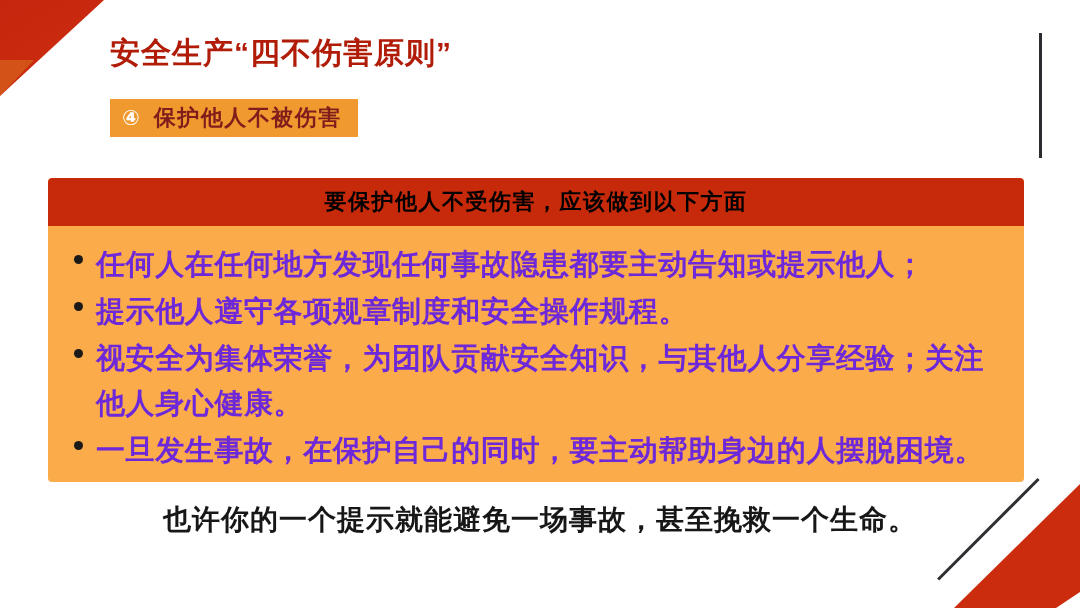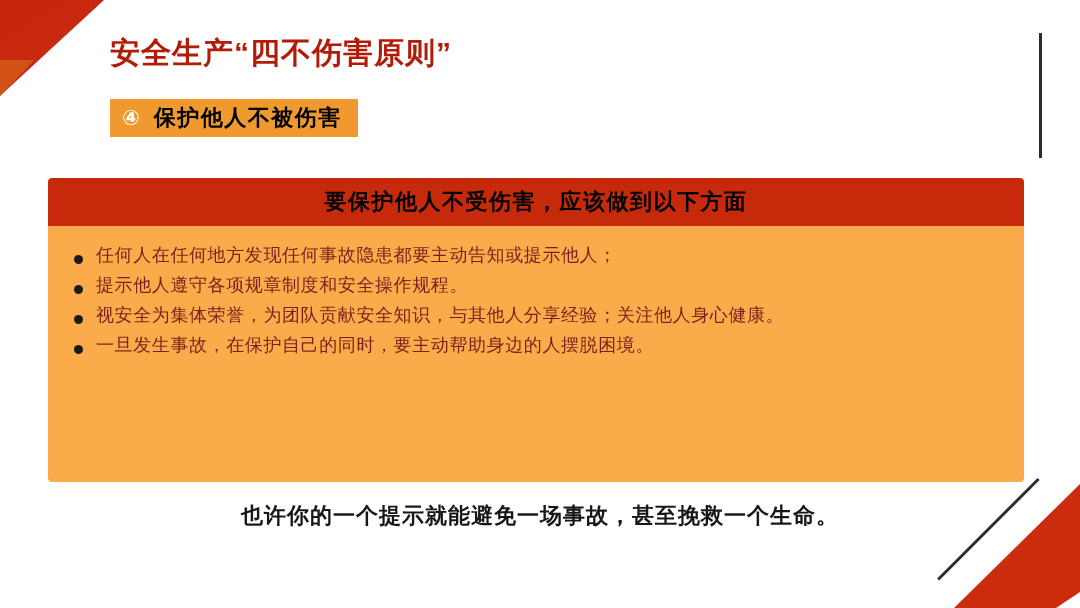--- a/index.html
+++ b/index.html
@@ -110,21 +110,21 @@
   .badge-num {
     font-size: 21px;
     font-weight: bold;
     color: #ffffff;
     line-height: 1;
     margin-top: -1px;
   }
   .badge-label {
     font-size: 22px;
     font-weight: bold;
-    color: #000000;
+    color: #7f1d1d;
     letter-spacing: 1.5px;
     white-space: nowrap;
   }
 
   
   .panel {
     position: absolute;
     left: 48px;
     top: 178px;
     width: 976px;
@@ -150,23 +150,23 @@
     white-space: nowrap;
   }
   .bullet-list {
     list-style: none;
     margin: 0;
     padding: 16px 24px 0 22px;
   }
   .bullet-item {
     position: relative;
     padding-left: 26px;
-    font-size: 18px;
-    font-weight: normal;
-    color: #7f1d1d;
+    font-size: 29px;
+    font-weight: bold;
+    color: #6d28d9;
     line-height: 1.55;
     letter-spacing: 0.6px;
     margin-bottom: 2px;
   }
   .bullet-item::before {
     content: "";
     position: absolute;
     left: 4px;
     top: 13px;
     width: 9px;
@@ -177,21 +177,21 @@
 
   
   .footer {
     position: absolute;
     left: 0;
     top: 500px;
     width: 1080px;
     text-align: center;
   }
   .footer-line {
-    font-size: 22px;
+    font-size: 28px;
     font-weight: bold;
     color: #171717;
     letter-spacing: 1px;
     line-height: 1.45;
     white-space: nowrap;
   }
 </style>
 </head>
 <body>
 

